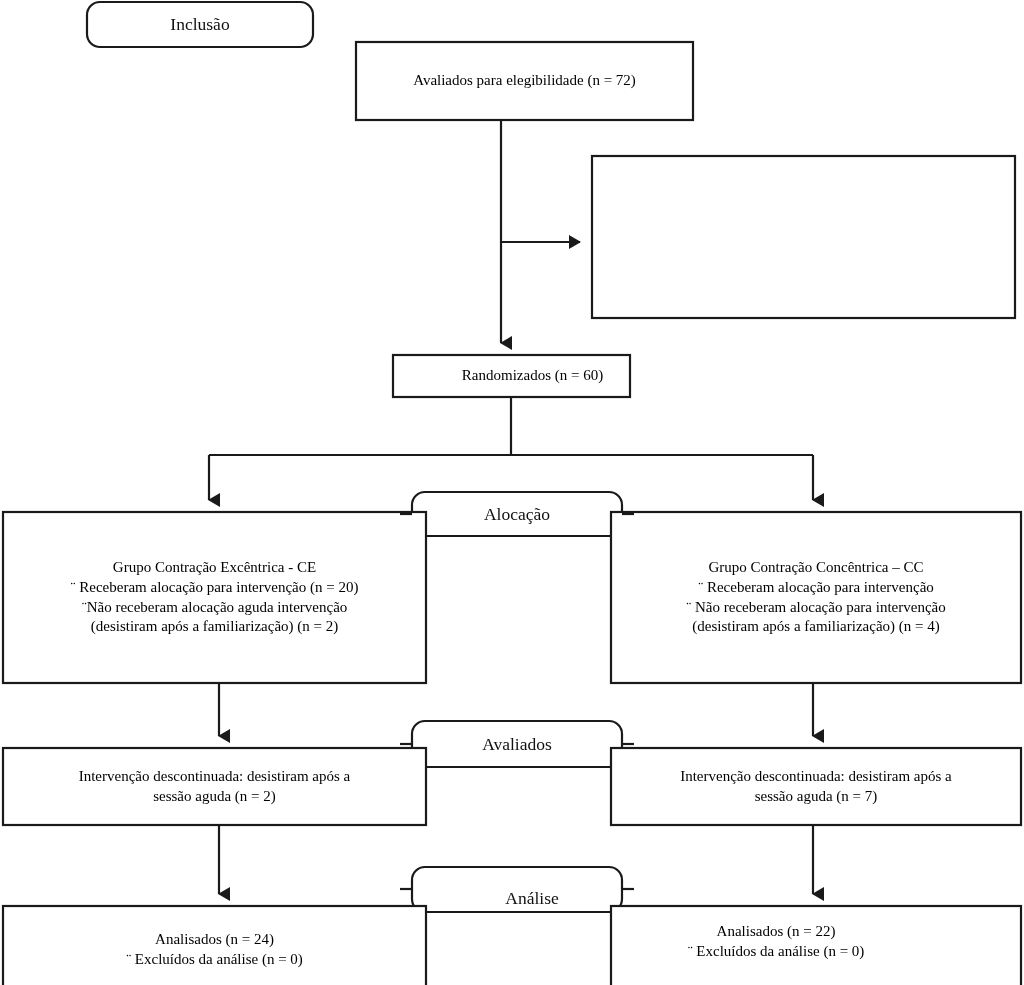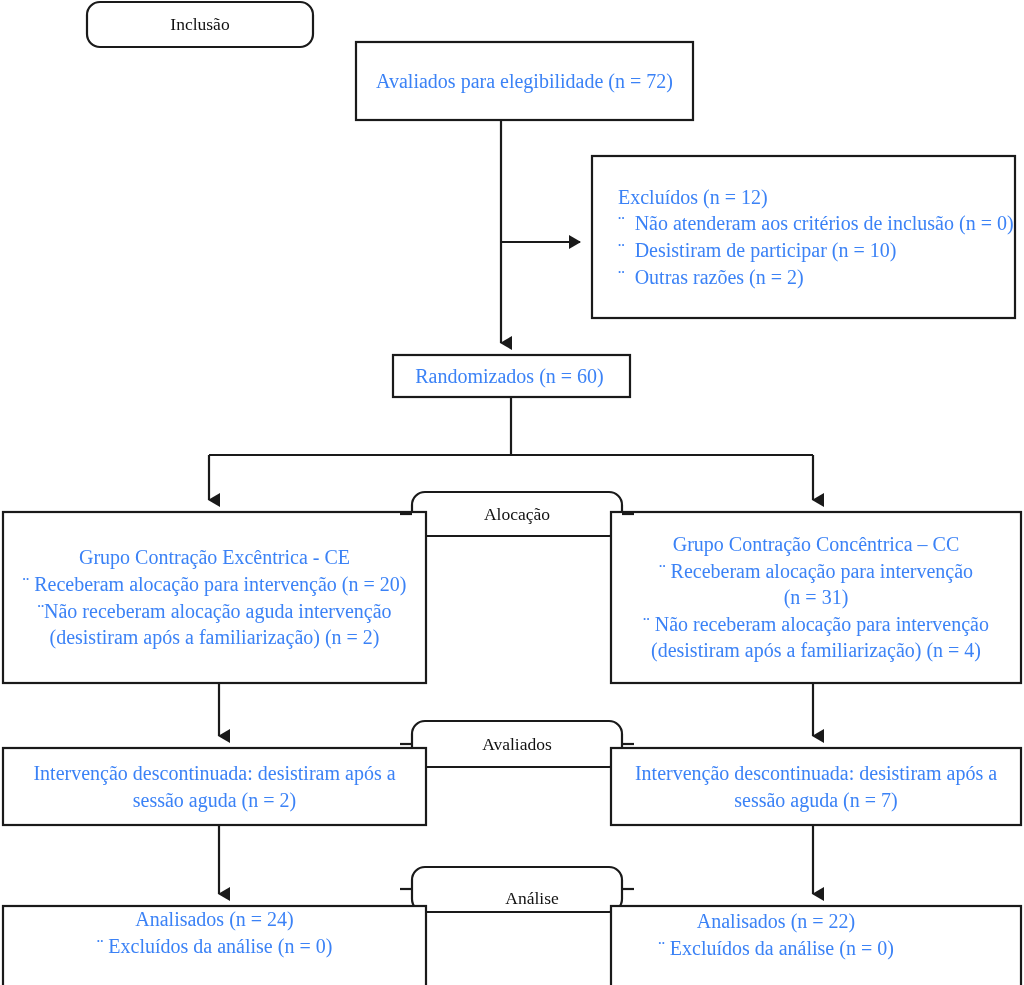--- a/index.html
+++ b/index.html
@@ -41,23 +41,23 @@
     stroke: #1a1a1a;
     stroke-width: 2.2;
     fill: none;
   }
   .node-text {
     position: absolute;
     box-sizing: border-box;
     display: flex;
     flex-direction: column;
     justify-content: center;
-    font-size: 20px;
+    font-size: 15px;
     line-height: 1.33;
-    color: #3b82f6;
+    color: #000000;
     text-rendering: optimizeLegibility;
   }
   .node-text .line {
     display: block;
     white-space: pre;
   }
   .center-text { text-align: center; }
   .left-text   { text-align: left; }
   .stage-label {
     position: absolute;
@@ -124,59 +124,52 @@
 
   <div class="stage-label" style="left:87px; top:2px; width:226px; height:45px;">Inclusão</div>
   <div class="stage-label" style="left:412px; top:492px; width:210px; height:44px;">Alocação</div>
   <div class="stage-label" style="left:412px; top:721px; width:210px; height:46px;">Avaliados</div>
   <div class="stage-label" style="left:412px; top:876px; width:240px; height:45px;">Análise</div>
 
   <div class="node-text center-text" style="left:356px; top:42px; width:337px; height:78px;">
       <span class="line">Avaliados para elegibilidade (n = 72)</span>
     </div>
 
-  <div class="node-text left-text" style="left:600px; top:156px; width:415px; height:162px; padding-left:18px;">
-      <span class="line">Excluídos (n = 12)</span>
-      <span class="line">¨  Não atenderam aos critérios de inclusão (n = 0)</span>
-      <span class="line">¨  Desistiram de participar (n = 10)</span>
-      <span class="line">¨  Outras razões (n = 2)</span>
-    </div>
 
-  <div class="node-text center-text" style="left:391px; top:355px; width:237px; height:42px;">
+  <div class="node-text center-text" style="left:414px; top:355px; width:237px; height:42px;">
       <span class="line">Randomizados (n = 60)</span>
     </div>
 
   <div class="node-text center-text" style="left:3px; top:512px; width:423px; height:171px;">
       <span class="line">Grupo Contração Excêntrica - CE</span>
       <span class="line">¨ Receberam alocação para intervenção (n = 20)</span>
       <span class="line">¨Não receberam alocação aguda intervenção</span>
       <span class="line">(desistiram após a familiarização) (n = 2)</span>
     </div>
 
   <div class="node-text center-text" style="left:611px; top:512px; width:410px; height:171px;">
       <span class="line">Grupo Contração Concêntrica – CC</span>
       <span class="line">¨ Receberam alocação para intervenção</span>
-      <span class="line">(n = 31)</span>
       <span class="line">¨ Não receberam alocação para intervenção</span>
       <span class="line">(desistiram após a familiarização) (n = 4)</span>
     </div>
 
   <div class="node-text center-text" style="left:3px; top:748px; width:423px; height:77px;">
       <span class="line">Intervenção descontinuada: desistiram após a</span>
       <span class="line">sessão aguda (n = 2)</span>
     </div>
 
   <div class="node-text center-text" style="left:611px; top:748px; width:410px; height:77px;">
       <span class="line">Intervenção descontinuada: desistiram após a</span>
       <span class="line">sessão aguda (n = 7)</span>
     </div>
 
-  <div class="node-text center-text" style="left:3px; top:906px; width:423px; height:80px; justify-content:flex-start; padding-top:0;">
+  <div class="node-text center-text" style="left:3px; top:906px; width:423px; height:80px; justify-content:flex-start; padding-top:24px;">
       <span class="line">Analisados (n = 24)</span>
       <span class="line">¨ Excluídos da análise (n = 0)</span>
     </div>
 
-  <div class="node-text center-text" style="left:611px; top:906px; width:330px; height:80px; justify-content:flex-start; padding-top:2px;">
+  <div class="node-text center-text" style="left:611px; top:906px; width:330px; height:80px; justify-content:flex-start; padding-top:16px;">
       <span class="line">Analisados (n = 22)</span>
       <span class="line">¨ Excluídos da análise (n = 0)</span>
     </div>
 
 </div>
 
 </body></html>

